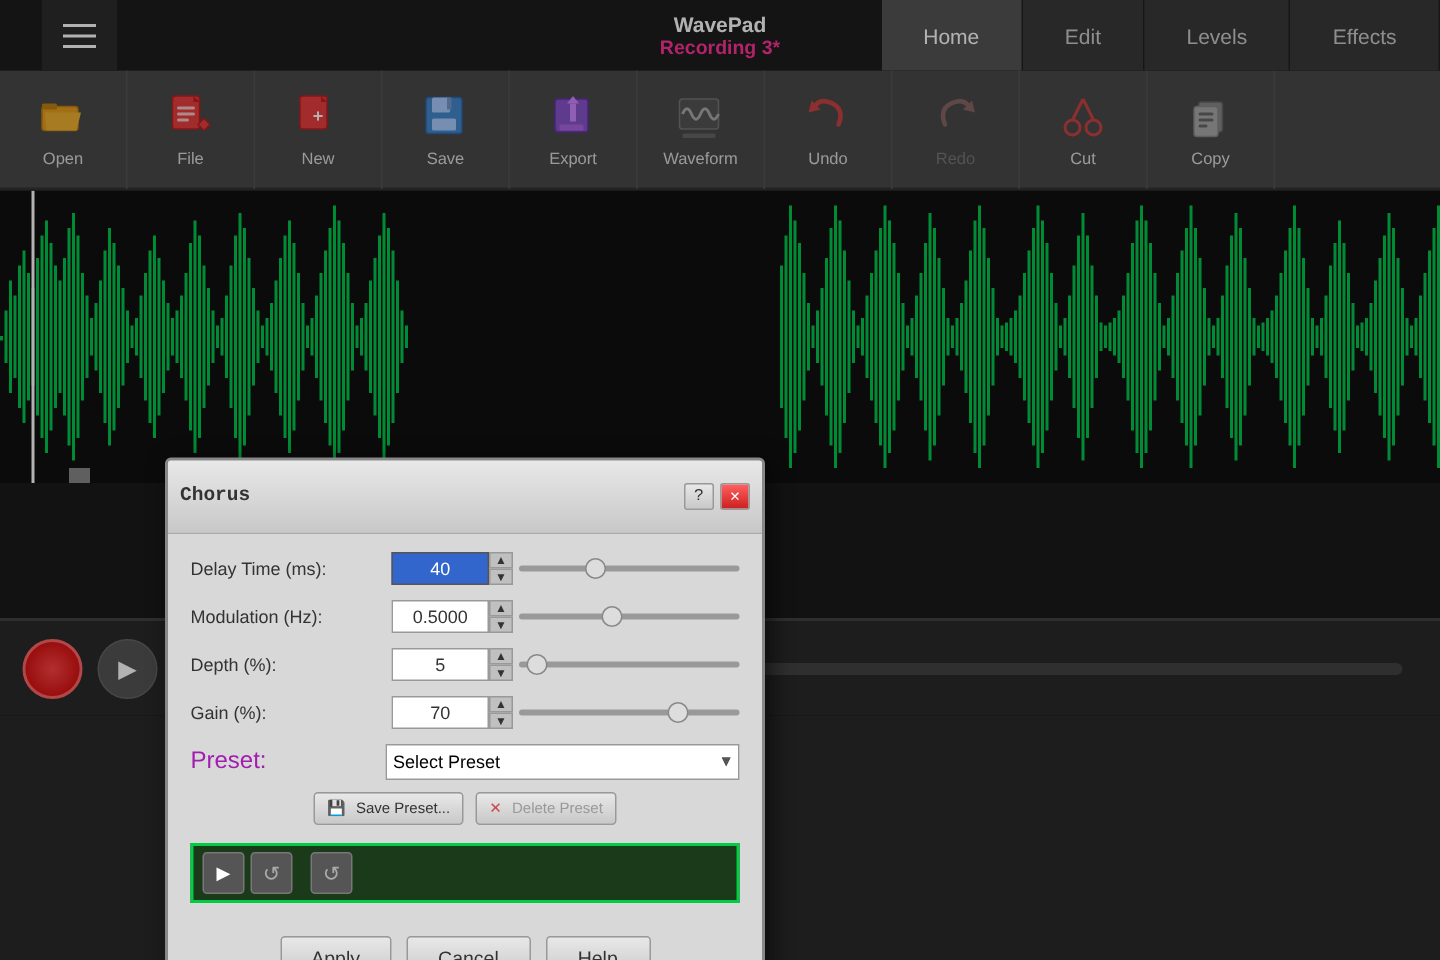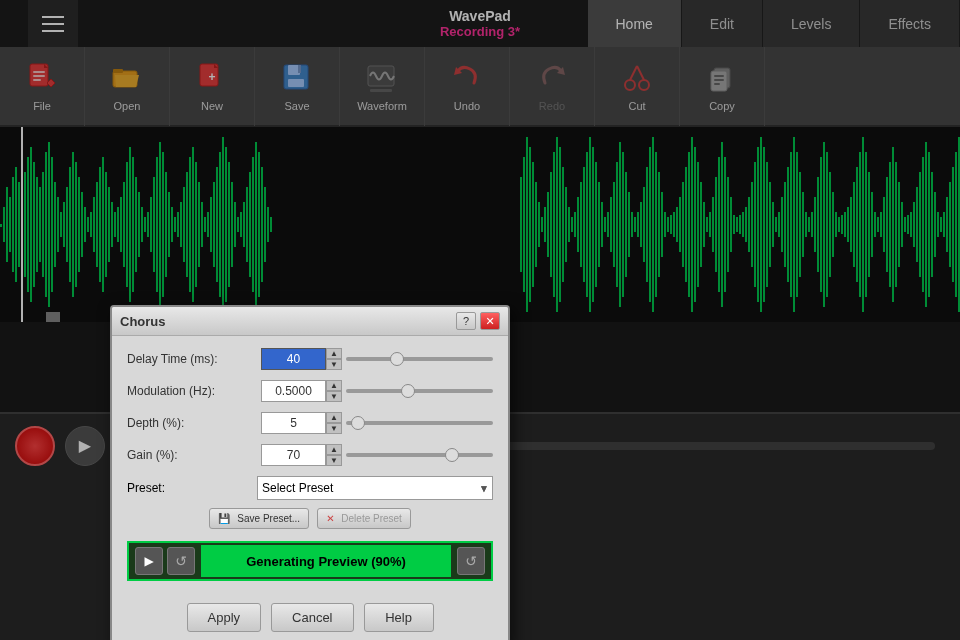--- a/index.html
+++ b/index.html
@@ -105,24 +105,25 @@
       top: 305px; left: 110px;
       width: 400px;
       background: #d0d0d0;
       border: 2px solid #888;
       border-radius: 4px;
       box-shadow: 4px 4px 15px rgba(0,0,0,0.6);
       z-index: 200;
     }
     .dialog-title-bar {
       background: linear-gradient(to bottom, #e8e8e8, #c8c8c8);
-      padding: 5px 8px;
-      display: flex; align-items: center; justify-content: space-between;
+      padding: 15px 8px;
+      display: flex; align-items: flex-start; justify-content: space-between;
       border-bottom: 1px solid #aaa;
       border-radius: 2px 2px 0 0;
+      font-family: Liberation Mono, monospace;
     }
     .dialog-title-text {
       font-size: 13px; font-weight: bold; color: #333;
     }
     .dialog-controls {
       display: flex; gap: 4px; align-items: center;
     }
     .dialog-btn {
       width: 20px; height: 18px;
       background: linear-gradient(to bottom, #e8e8e8, #c8c8c8);
@@ -190,21 +191,21 @@
       background: #ddd;
       border: 1px solid #888;
       border-radius: 50%;
       top: -5px;
       cursor: pointer;
     }
 
     .preset-row {
       display: flex; align-items: center; margin-bottom: 8px;
     }
-    .preset-label { width: 130px; font-size: 12px; color: #000000; flex-shrink: 0; }
+    .preset-label { width: 130px; font-size: 16px; color: #a21caf; flex-shrink: 0; }
     .preset-select {
       flex: 1;
       height: 24px;
       background: white;
       border: 1px solid #999;
       font-size: 12px;
       padding: 0 4px;
       appearance: none;
       position: relative;
     }
@@ -309,62 +310,73 @@
       <span>Levels</span>
     </div>
     <div class="nav-tab">
       <span>Effects</span>
     </div>
   </div>
 </div>
 
 <div class="toolbar">
   <div class="toolbar-item">
+    <div class="toolbar-icon icon-open">
+      <svg width="34" height="34" viewBox="0 0 34 34">
+        <rect x="3" y="10" width="24" height="16" rx="2" fill="#e8a020" stroke="#c08010" stroke-width="1"></rect>
+        <rect x="3" y="8" width="10" height="4" rx="1" fill="#c08010"></rect>
+        <path d="M5 14 L29 14 L26 26 H6 Z" fill="#f0b030"></path>
+      </svg>
+    </div>
+    <span class="toolbar-label">Open</span>
+  </div>
+  <div class="toolbar-item">
     <div class="toolbar-icon icon-file">
       <svg width="34" height="34" viewBox="0 0 34 34">
         <rect x="5" y="3" width="18" height="22" rx="2" fill="#e84040" stroke="#c02020" stroke-width="1"></rect>
         <polygon points="19,3 23,7 19,7" fill="#c02020"></polygon>
         <rect x="8" y="10" width="12" height="2" rx="1" fill="white" opacity="0.7"></rect>
         <rect x="8" y="14" width="12" height="2" rx="1" fill="white" opacity="0.7"></rect>
         <rect x="8" y="18" width="8" height="2" rx="1" fill="white" opacity="0.7"></rect>
         <polygon points="26,18 30,22 26,26 22,22" fill="#e84040" stroke="#c02020" stroke-width="1"></polygon>
       </svg>
     </div>
     <span class="toolbar-label">File</span>
   </div>
   <div class="toolbar-item">
-    <div class="toolbar-icon icon-open">
-      <svg width="34" height="34" viewBox="0 0 34 34">
-        <rect x="3" y="10" width="24" height="16" rx="2" fill="#e8a020" stroke="#c08010" stroke-width="1"></rect>
-        <rect x="3" y="8" width="10" height="4" rx="1" fill="#c08010"></rect>
-        <path d="M5 14 L29 14 L26 26 H6 Z" fill="#f0b030"></path>
-      </svg>
-    </div>
-    <span class="toolbar-label">Open</span>
-  </div>
-  <div class="toolbar-item">
     <div class="toolbar-icon icon-new">
       <svg width="34" height="34" viewBox="0 0 34 34">
         <rect x="5" y="3" width="18" height="22" rx="2" fill="#e84040" stroke="#c02020" stroke-width="1"></rect>
         <polygon points="19,3 23,7 19,7" fill="#c02020"></polygon>
         <text x="17" y="20" text-anchor="middle" fill="white" font-size="12" font-weight="bold">+</text>
       </svg>
     </div>
     <span class="toolbar-label">New</span>
   </div>
   <div class="toolbar-item">
     <div class="toolbar-icon icon-save">
       <svg width="34" height="34" viewBox="0 0 34 34">
         <rect x="4" y="4" width="24" height="24" rx="2" fill="#4488cc" stroke="#3366aa" stroke-width="1"></rect>
         <rect x="8" y="4" width="12" height="10" rx="1" fill="#aaccff"></rect>
         <rect x="18" y="4" width="3" height="8" fill="#7799cc"></rect>
         <rect x="8" y="18" width="16" height="8" rx="1" fill="#aaccff"></rect>
       </svg>
     </div>
     <span class="toolbar-label">Save</span>
+  </div>
+  <div class="toolbar-item">
+    <div class="toolbar-icon icon-export">
+      <svg width="34" height="34" viewBox="0 0 34 34">
+        <rect x="5" y="5" width="22" height="22" rx="2" fill="#8855cc" stroke="#6633aa" stroke-width="1"></rect>
+        <polygon points="13,8 21,8 17,3" fill="#cc88ff"></polygon>
+        <rect x="15" y="8" width="4" height="12" fill="#cc88ff"></rect>
+        <rect x="8" y="22" width="16" height="4" rx="1" fill="#aa66dd"></rect>
+      </svg>
+    </div>
+    <span class="toolbar-label">Export</span>
   </div>
   <div class="toolbar-item">
     <div class="toolbar-icon icon-waveform">
       <svg width="34" height="34" viewBox="0 0 34 34">
         <rect x="3" y="5" width="26" height="20" rx="2" fill="#555" stroke="#777" stroke-width="1"></rect>
         <path d="M5 15 Q8 8 11 15 Q14 22 17 15 Q20 8 23 15 Q26 22 29 15" stroke="#aaa" stroke-width="2" fill="none"></path>
         <rect x="5" y="28" width="22" height="3" rx="1" fill="#666"></rect>
       </svg>
     </div>
     <span class="toolbar-label">Waveform</span>
@@ -770,23 +782,20 @@
         <span style="margin-right:4px; color:#cc4444;">✕</span>
         <span>Delete Preset</span>
       </button>
     </div>
 
     <div style="display:flex; align-items:center; background:#1a3a1a; border:2px solid #00cc44; height:40px; margin-bottom:10px;">
       <div style="padding:0 6px; display:flex; gap:4px;">
         <div style="width:28px; height:28px; background:#555; border:1px solid #777; border-radius:3px; cursor:pointer; display:flex; align-items:center; justify-content:center; color:white; font-size:12px;">▶</div>
         <div style="width:28px; height:28px; background:#555; border:1px solid #777; border-radius:3px; cursor:pointer; display:flex; align-items:center; justify-content:center; color:#aaa; font-size:14px;">↺</div>
       </div>
-      <div style="flex:1; height:32px; background:#00cc44; display:flex; align-items:center; justify-content:center; position:relative;">
-        <span style="color:black; font-size:13px; font-weight:bold;">Generating Preview (90%)</span>
-      </div>
       <div style="width:28px; height:28px; background:#555; border:1px solid #777; border-radius:3px; cursor:pointer; display:flex; align-items:center; justify-content:center; color:#aaa; font-size:14px; margin:0 6px;">↺</div>
     </div>
 
   </div>
 
   <div class="dialog-footer">
     <button class="footer-btn">Apply</button>
     <button class="footer-btn">Cancel</button>
     <button class="footer-btn">Help</button>
   </div>

